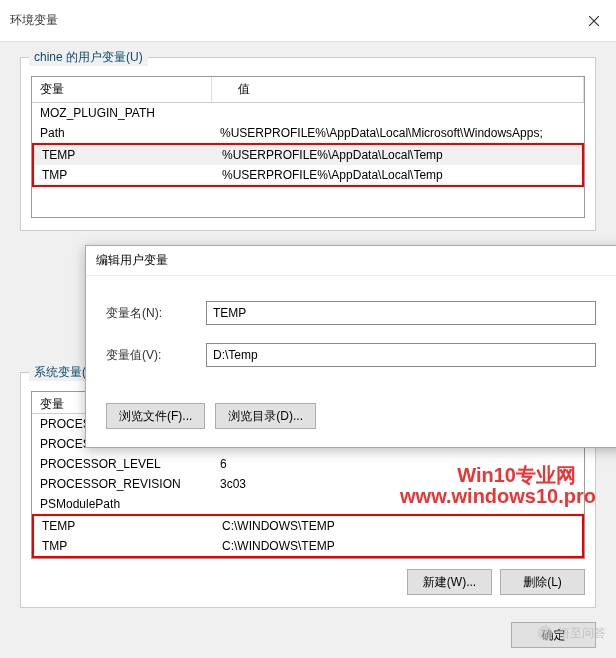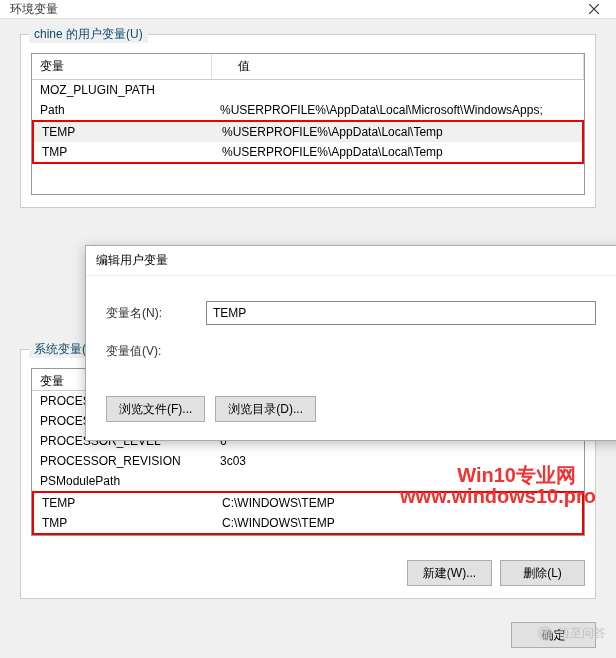--- a/index.html
+++ b/index.html
@@ -1,39 +1,39 @@
 <!DOCTYPE html>
 <html><head>
   <meta charset="utf-8">
   <style>
     * { box-sizing: border-box; margin: 0; padding: 0; font-family: "Microsoft YaHei", "Segoe UI", sans-serif; font-size: 12px; }
     body { width: 616px; height: 658px; background: #f0f0f0; position: relative; overflow: hidden; }
     
-    .title-bar { height: 19px; display: flex; align-items: center; justify-content: space-between; padding: 0 0 0 10px; background: #fff; border-bottom: 1px solid #ddd; }
+    .title-bar { height: 42px; display: flex; align-items: center; justify-content: space-between; padding: 0 0 0 10px; background: #fff; border-bottom: 1px solid #ddd; }
     .title-bar .title { color: #333; }
     .close-btn { width: 45px; height: 30px; display: flex; align-items: center; justify-content: center; cursor: pointer; }
     .close-btn svg { width: 10px; height: 10px; }
     
     .main-container { padding: 15px 20px; position: relative; }
     
     .group-box { border: 1px solid #ccc; margin-bottom: 20px; position: relative; padding: 18px 10px 12px 10px; background: #fff; }
     .group-label { position: absolute; top: -9px; left: 8px; background: #f0f0f0; padding: 0 5px; color: #0c4a6e; }
     
     .table-container { border: 1px solid #999; background: #fff; }
     .table-header { display: flex; border-bottom: 1px solid #ccc; background: #fff; gap: 18px; }
     .table-header .col { padding: 4px 8px; border-right: 1px solid #ddd; }
     .col-var { width: 180px; flex-shrink: 0; }
     .col-val { flex: 1; }
     
     .table-row { display: flex; }
     .table-row .col { padding: 3px 8px; white-space: nowrap; overflow: hidden; }
     
     .red-box { border: 2px solid #e00; }
     
-    .button-row { display: flex; justify-content: flex-end; gap: 8px; margin-top: 24px; }
+    .button-row { display: flex; justify-content: flex-end; gap: 8px; margin-top: 10px; }
     .btn { min-width: 85px; height: 26px; border: 1px solid #adadad; background: #e1e1e1; cursor: pointer; padding: 0 12px; }
     
     .edit-dialog { position: absolute; left: 85px; top: 245px; width: 660px; background: #fff; border: 1px solid #aaa; box-shadow: 0 3px 12px rgba(0,0,0,0.25); z-index: 10; }
     .edit-dialog .dialog-title { height: 30px; display: flex; align-items: center; padding: 0 10px; border-bottom: 1px solid #eee; }
     .edit-dialog .dialog-body { padding: 25px 20px 18px 20px; }
     .form-row { display: flex; align-items: center; margin-bottom: 18px; }
     .form-label { width: 100px; color: #333; }
     .form-input { flex: 1; height: 24px; border: 1px solid #888; padding: 0 6px; max-width: 390px; }
     .dialog-buttons { display: flex; gap: 10px; padding: 0 20px 18px 20px; }
     .dialog-buttons .left-btns { display: flex; gap: 10px; }
@@ -144,20 +144,21 @@
 
 <div class="edit-dialog">
   <div class="dialog-title">编辑用户变量</div>
   <div class="dialog-body">
     <div class="form-row">
       <span class="form-label">变量名(N):</span>
       <input class="form-input" value="TEMP" style="">
     </div>
     <div class="form-row">
       <span class="form-label">变量值(V):</span>
+      <input class="form-input" value="D:\Temp" style="">
     </div>
   </div>
   <div class="dialog-buttons">
     <div class="left-btns">
       <button class="btn">浏览文件(F)...</button>
       <button class="btn">浏览目录(D)...</button>
     </div>
     <div class="spacer"></div>
 
   </div>

